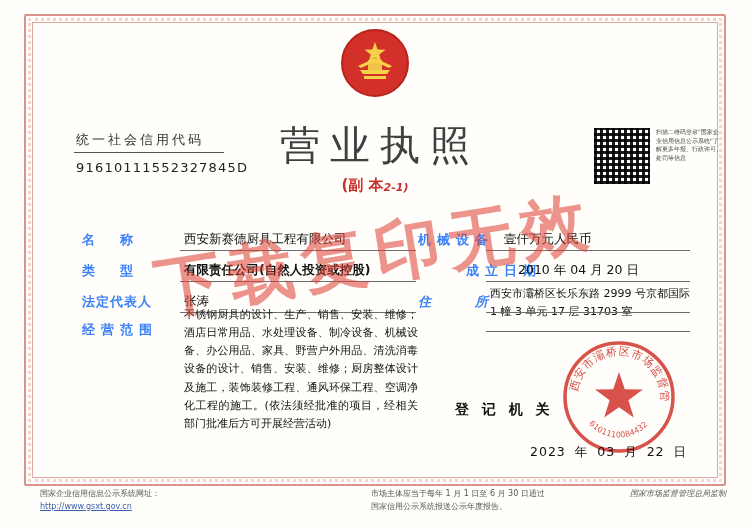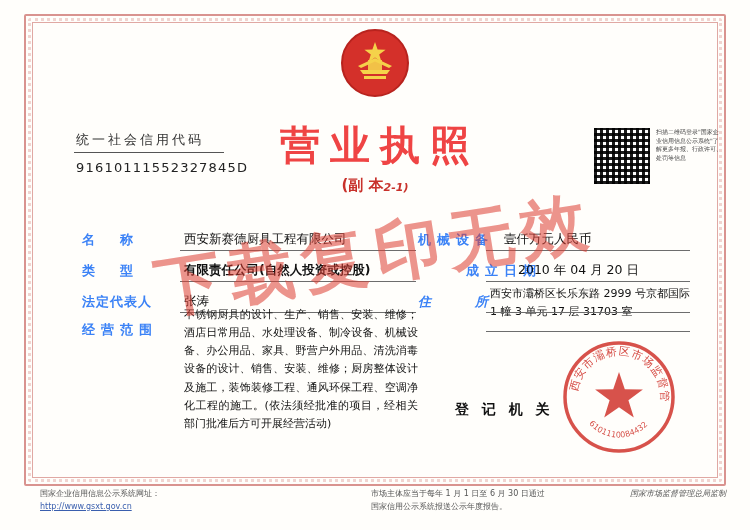--- a/index.html
+++ b/index.html
@@ -34,21 +34,21 @@
   .emblem{
     position:absolute;left:50%;top:26px;transform:translateX(-50%);
     width:74px;height:74px;
   }
   .emblem svg{display:block;}
   
   .title{
     position:absolute;left:0;right:0;top:118px;
     text-align:center;
     font-family:"DejaVu Sans","Liberation Sans",sans-serif;
-    font-size:40px;font-weight:bold;color:#ef4444;
+    font-size:40px;font-weight:normal;color:#404040;
     letter-spacing:10px;
     text-indent:10px;
   }
   .subtitle{
     position:absolute;left:0;right:0;top:176px;
     text-align:center;font-size:15px;color:#c8312b;font-weight:bold;
   }
   .subtitle small{font-size:11px;vertical-align:-1px;font-style:italic;}
   
   .code-label{
@@ -189,20 +189,28 @@
       <text font-size="11" fill="#d0342c" opacity=".9" font-family="DejaVu Sans, sans-serif" letter-spacing="1">
         <textPath href="#sealArc" startOffset="4%">西安市灞桥区市场监督管理局</textPath>
       </text>
       <path id="sealArcB" d="M 21 72 A 40 40 0 0 0 97 72" fill="none"></path>
       <text font-size="8" fill="#d0342c" opacity=".85" font-family="DejaVu Sans, sans-serif">
         <textPath href="#sealArcB" startOffset="16%">6101110084432</textPath>
       </text>
     </svg>
   </div>
 
+  <div class="date-line">
+    <span>2023</span>
+    <span>年</span>
+    <span>03</span>
+    <span>月</span>
+    <span>22</span>
+    <span>日</span>
+  </div>
 
   <div class="watermark">下载复印无效</div>
 
   <div class="footer">
     <div class="f-left">
       <div>国家企业信用信息公示系统网址：</div>
       <div style="color:#3a5fae;text-decoration:underline;">http://www.gsxt.gov.cn</div>
     </div>
     <div class="f-mid">
       <div>市场主体应当于每年 1 月 1 日至 6 月 30 日通过</div>

